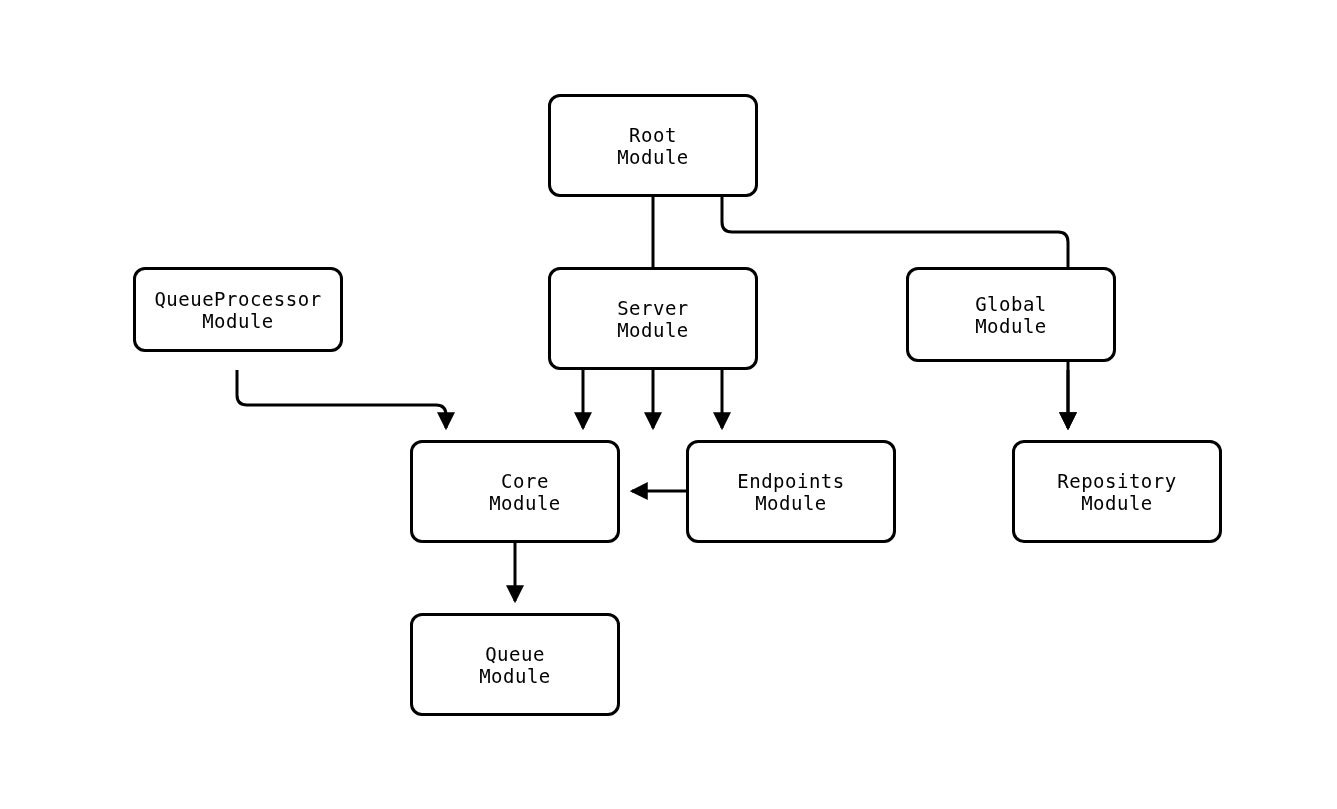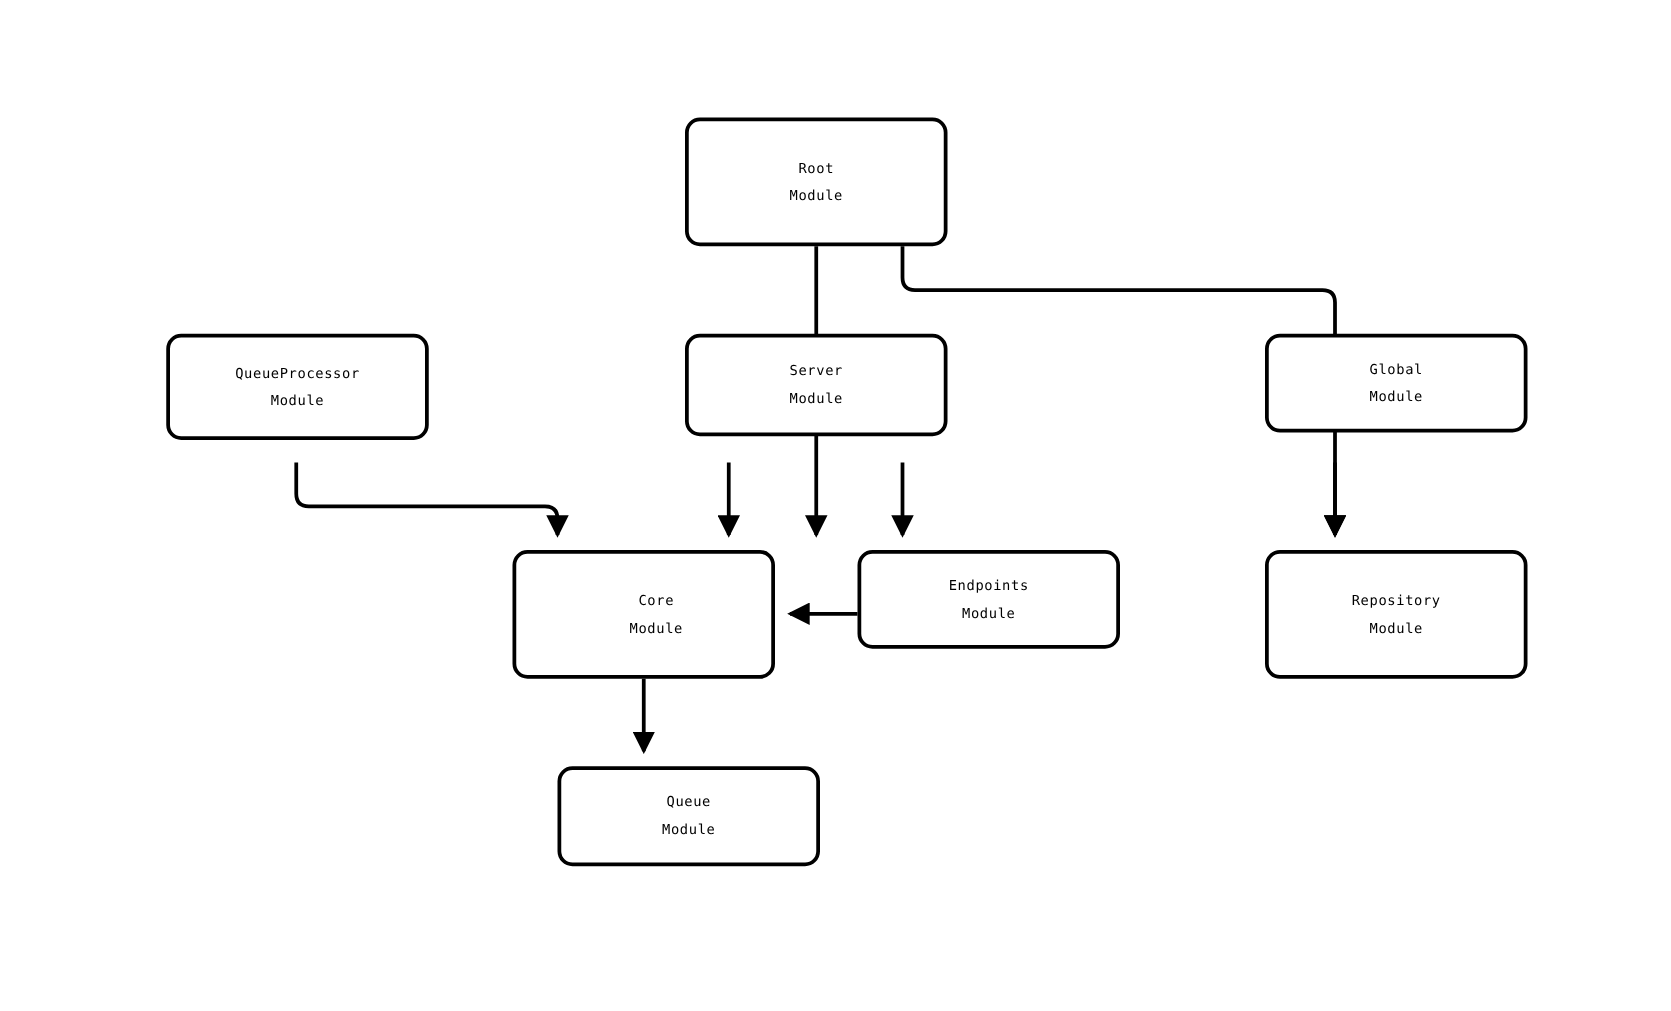--- a/index.html
+++ b/index.html
@@ -33,21 +33,21 @@
     border: 3px solid #000000;
     border-radius: 12px;
     display: flex;
     flex-direction: column;
     align-items: center;
     justify-content: center;
     z-index: 2;
   }
   .node-line {
     font-family: "DejaVu Sans Mono", "Liberation Mono", monospace;
-    font-size: 11px;
+    font-size: 19px;
     line-height: 22px;
     color: #000000;
     white-space: pre;
     letter-spacing: 0.5px;
   }
 </style>
 </head>
 <body>
 
 <div id="diagram-canvas">
@@ -72,39 +72,39 @@
 
   <div id="nodes-layer">
       <div class="node" style="left: 548px; top: 94px; width: 210px; height: 103px; border-color: rgb(0, 0, 0);">
         <span class="node-line">Root</span>
         <span class="node-line">Module</span>
       </div>
       <div class="node" style="left: 133px; top: 267px; width: 210px; height: 85px; border-color: rgb(0, 0, 0);">
         <span class="node-line">QueueProcessor</span>
         <span class="node-line">Module</span>
       </div>
-      <div class="node" style="left: 548px; top: 267px; width: 210px; height: 82px; border-color: rgb(0, 0, 0);">
+      <div class="node" style="left: 548px; top: 267px; width: 210px; height: 103px; border-color: rgb(0, 0, 0);">
         <span class="node-line">Server</span>
         <span class="node-line">Module</span>
       </div>
-      <div class="node" style="left: 1012px; top: 267px; width: 210px; height: 79px; border-color: rgb(0, 0, 0);">
+      <div class="node" style="left: 906px; top: 267px; width: 210px; height: 95px; border-color: rgb(0, 0, 0);">
         <span class="node-line">Global</span>
         <span class="node-line">Module</span>
       </div>
       <div class="node" style="left: 410px; top: 440px; width: 210px; height: 103px; border-color: rgb(0, 0, 0); padding-left: 20px;">
         <span class="node-line">Core</span>
         <span class="node-line">Module</span>
       </div>
-      <div class="node" style="left: 686px; top: 440px; width: 210px; height: 79px; border-color: rgb(0, 0, 0);">
+      <div class="node" style="left: 686px; top: 440px; width: 210px; height: 103px; border-color: rgb(0, 0, 0);">
         <span class="node-line">Endpoints</span>
         <span class="node-line">Module</span>
       </div>
       <div class="node" style="left: 1012px; top: 440px; width: 210px; height: 103px; border-color: rgb(0, 0, 0);">
         <span class="node-line">Repository</span>
         <span class="node-line">Module</span>
       </div>
-      <div class="node" style="left: 410px; top: 613px; width: 210px; height: 80px; border-color: rgb(0, 0, 0); margin-left: 36px;">
+      <div class="node" style="left: 410px; top: 613px; width: 210px; height: 103px; border-color: rgb(0, 0, 0);">
         <span class="node-line">Queue</span>
         <span class="node-line">Module</span>
       </div>
     </div>
 
 </div>
 
 </body></html>

